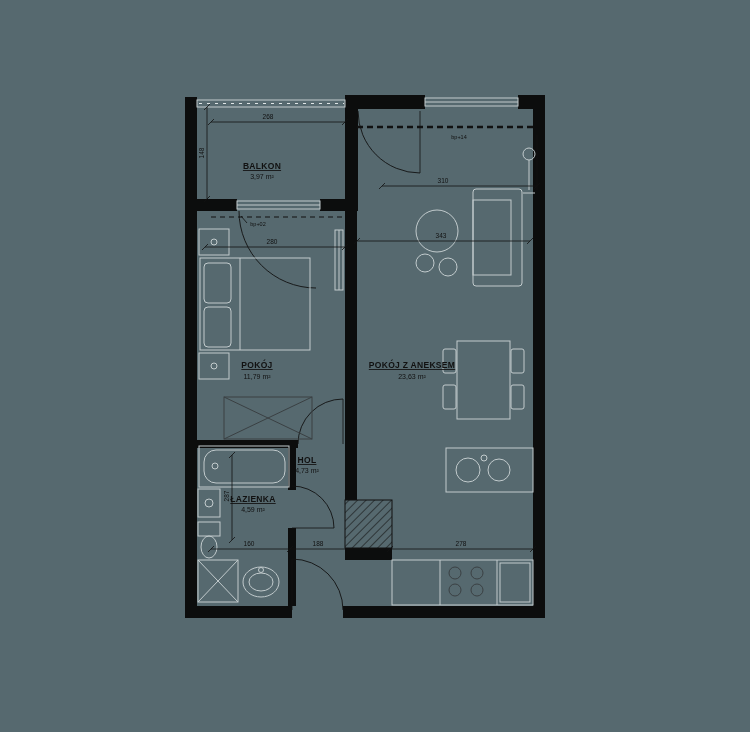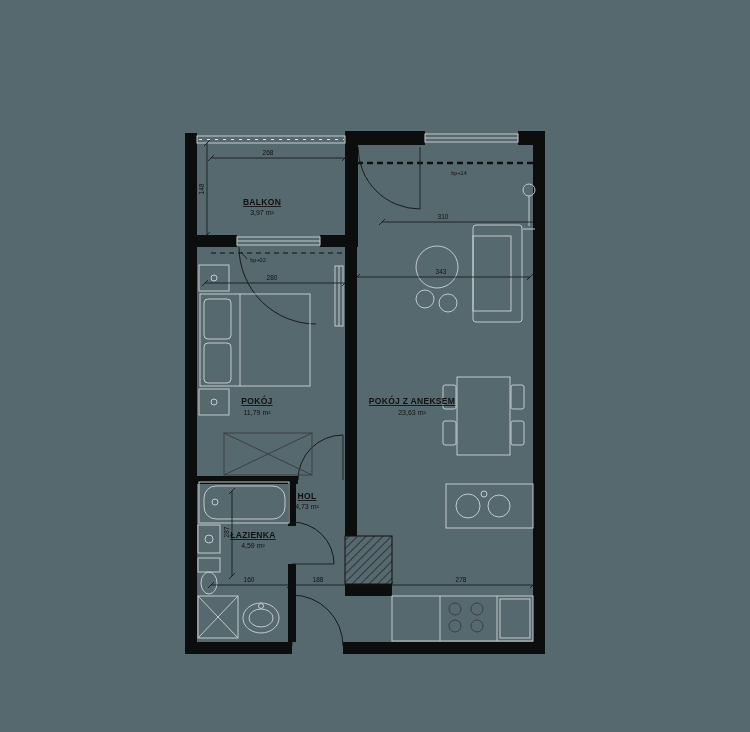--- a/index.html
+++ b/index.html
@@ -2,21 +2,21 @@
 <html><head>
 <meta charset="utf-8">
 <style>
   html,body{margin:0;padding:0;}
   body{
     width:750px;height:732px;
     background:#56696f;
     font-family:"Liberation Sans",sans-serif;
     overflow:hidden;
   }
-  #plan-stage{position:relative;width:750px;height:608px;margin-top:36px;}
+  #plan-stage{position:relative;width:750px;height:608px;}
   svg{position:absolute;left:0;top:0;}
   svg text{font-family:"Liberation Sans",sans-serif;fill:#111;}
   .room-name{font-size:8.5px;font-weight:bold;text-decoration:underline;letter-spacing:.3px;}
   .room-area{font-size:7px;}
   .dim{font-size:6.5px;}
   .marker{font-size:5.5px;}
   .wall{fill:#0c0d0d;stroke:none;}
   .furn{fill:none;stroke:#c2cbcd;stroke-width:1;}
   .furn-dark{fill:none;stroke:#3a4043;stroke-width:1;}
   .thin{fill:none;stroke:#111;stroke-width:0.8;}

